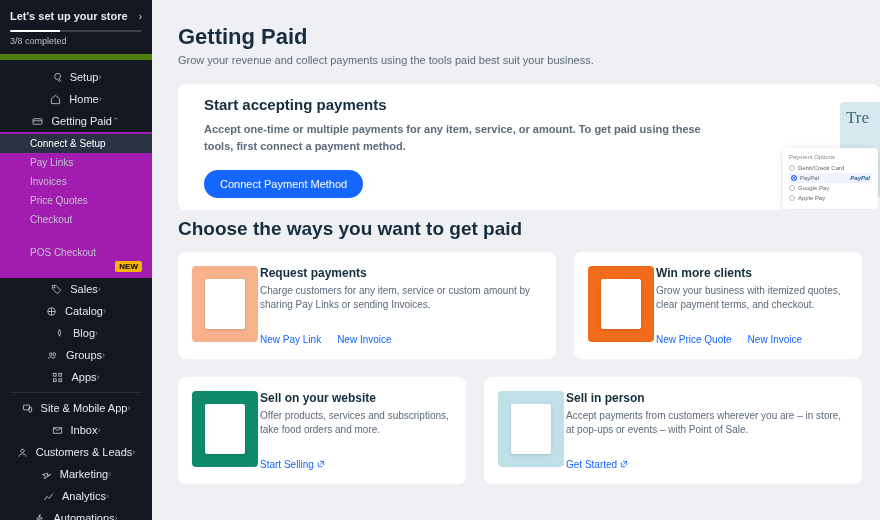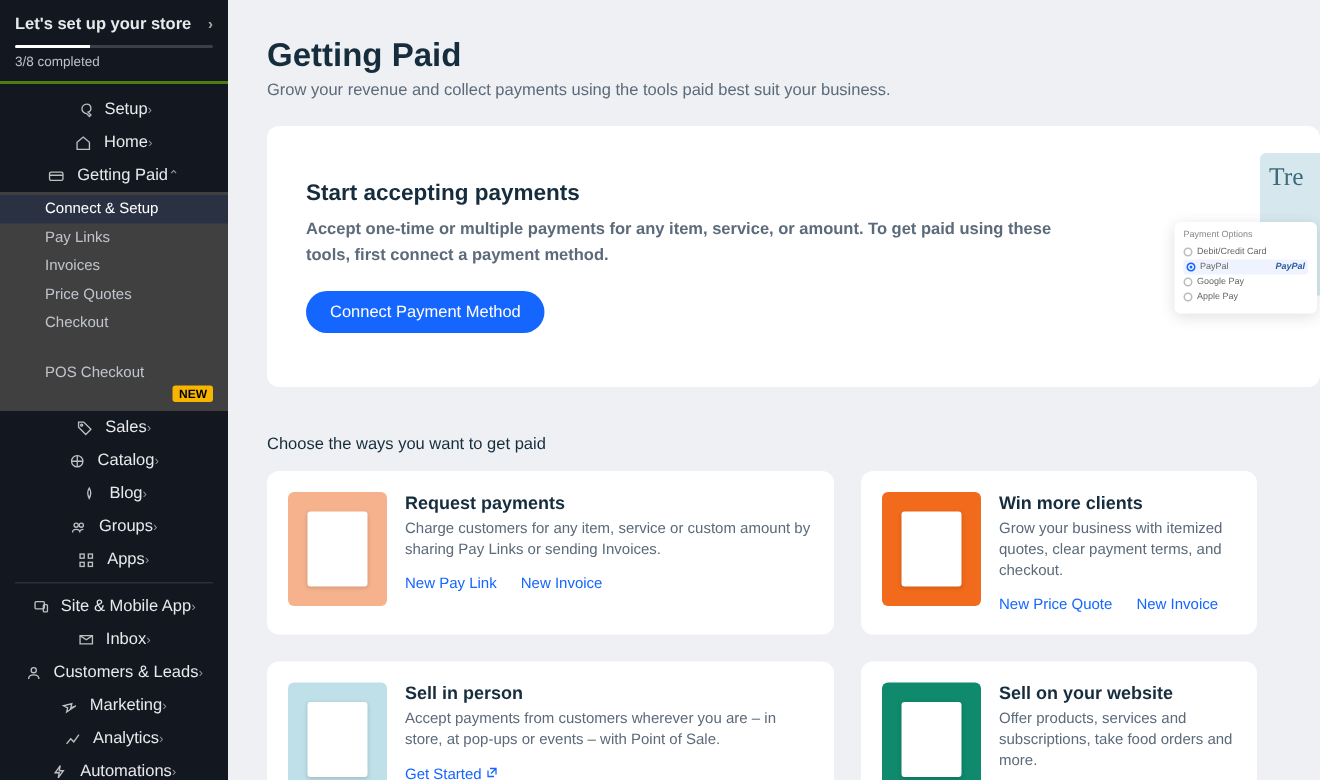--- a/index.html
+++ b/index.html
@@ -1,55 +1,55 @@
 <!DOCTYPE html>
 <html><head>
 <meta charset="utf-8">
 <style>
 * { box-sizing: border-box; margin: 0; padding: 0; }
 body { font-family: -apple-system, BlinkMacSystemFont, "Segoe UI", Helvetica, Arial, sans-serif; background: #eef0f3; width: 880px; height: 520px; overflow: hidden; color: #162d3d; }
 .app { display: flex; height: 520px; }
 .sidebar { width: 152px; background: #131720; color: #e8e9ec; display: flex; flex-direction: column; font-size: 11px; overflow-y: auto; }
 .sidebar::-webkit-scrollbar { width: 4px; }
 .sidebar::-webkit-scrollbar-thumb { background: #555; }
-.setup-banner { padding: 10px 10px 8px; border-bottom: 2px solid #4d7c0f; }
+.setup-banner { padding: 10px 10px 8px; border-bottom: 6px solid #4d7c0f; }
 .setup-banner .row1 { display: flex; justify-content: space-between; align-items: center; font-weight: 600; font-size: 11px; }
 .setup-banner .chev { font-size: 10px; color: #aaa; }
 .progress { margin-top: 8px; height: 2px; background: #3a3f4a; border-radius: 1px; overflow: hidden; }
 .progress-fill { height: 100%; background: #fff; width: 37.5%; }
 .pcount { font-size: 9px; color: #bcc0c9; margin-top: 4px; }
 .nav { padding: 6px 0; }
 .nav-item { display: flex; align-items: center; padding: 5px 10px; cursor: pointer; justify-content: center; }
 .nav-item .lab { display: flex; align-items: center; gap: 8px; }
 .nav-item .ic { width: 11px; height: 11px; display: inline-block; opacity: 0.8; }
 .nav-item .chv { font-size: 9px; color: #89909d; }
-.sub { background: #404040; padding: 2px 0; }
+.sub { background: #a21caf; padding: 2px 0; }
 .sub-item { padding: 4px 10px 4px 30px; font-size: 10px; color: #c0c4cc; cursor: pointer; display: flex; justify-content: space-between; align-items: center; }
 .sub-item.sel { background: #2a3142; color: #fff; }
 .badge-new { background: #f7b500; color: #000; font-size: 8px; font-weight: 700; padding: 1px 4px; border-radius: 2px; margin-top: 28px; }
 .divider { height: 1px; background: #2a2f3a; margin: 4px 10px; }
 .main { flex: 1; overflow-y: auto; overflow-x: hidden; padding: 24px 0 24px 26px; }
 .page-title { font-size: 22px; font-weight: 700; }
 .page-sub { font-size: 11px; color: #5c6a7a; margin-top: 4px; }
-.hero { background: #fff; border-radius: 8px; margin-top: 18px; padding: 36px 26px; position: relative; overflow: hidden; display: flex; gap: 20px; }
+.hero { background: #fff; border-radius: 8px; margin-top: 18px; padding: 12px 26px; position: relative; overflow: hidden; display: flex; gap: 20px; }
 .hero-left { flex: 1; max-width: 500px; }
 .hero h2 { font-size: 15px; font-weight: 700; }
 .hero p { font-size: 11px; color: #5c6a7a; margin-top: 8px; line-height: 1.5; font-weight: bold; }
 .btn-primary { display: inline-block; background: #1566ff; color: #fff; font-size: 11px; font-weight: 500; padding: 8px 16px; border-radius: 20px; border: none; cursor: pointer; margin-top: 16px; }
-.sec-title { font-size: 11px; font-weight: 400; margin-top: 32px; }
+.sec-title { font-size: 19px; font-weight: 700; margin-top: 8px; }
 .cards { display: flex; gap: 18px; margin-top: 12px; }
-.card { background: #fff; border-radius: 8px; padding: 14px; display: flex; gap: 12px; flex-shrink: 0; }
+.card { background: #fff; border-radius: 8px; padding: 14px; display: flex; gap: 2px; flex-shrink: 0; }
 .card.w1 { width: 378px; }
-.card.w2 { width: 264px; }
+.card.w2 { width: 288px; }
 .thumb { width: 66px; height: 76px; border-radius: 4px; flex-shrink: 0; display: flex; align-items: center; justify-content: center; }
 .thumb-inner { width: 40px; height: 50px; background: #fff; border-radius: 2px; box-shadow: 0 1px 3px rgba(0,0,0,0.15); }
 .card h3 { font-size: 12px; font-weight: 700; }
 .card p { font-size: 10px; color: #5c6a7a; margin-top: 4px; line-height: 1.4; }
 .links { margin-top: 10px; display: flex; gap: 16px; }
-.link { font-size: 10px; color: #1566ff; cursor: pointer; display: inline-flex; align-items: center; gap: 3px; }
+.link { font-size: 10px; color: #1566ff; cursor: pointer; display: inline-flex; align-items: center; gap: 3px; margin-top: 12px; }
 .ext-ic { width: 8px; height: 8px; }
 
 svg { width: 100%; height: 100%; }
 .mock-pay { position: absolute; right: -30px; top: 20px; width: 180px; }
 .mock-card1 { position: absolute; right: 0; top: -2px; width: 70px; height: 95px; background: #d6e7ee; border-radius: 4px; padding: 6px; font-size: 7px; color: #89a; overflow: hidden;}
 .mock-card1 .t { font-family: serif; color:#3b6a7a; font-size: 17px; }
 .mock-card2 { position: absolute; right: 32px; top: 44px; width: 95px; background: #fff; border-radius: 4px; box-shadow: 0 2px 10px rgba(0,0,0,0.12); padding: 6px; font-size: 6px; color: #666; }
 .mock-card2 .h { font-size: 6px; color: #888; margin-bottom: 3px; }
 .mock-row { display: flex; align-items: center; gap: 3px; padding: 2px 0; font-size: 6px; }
 .mock-row .r { width: 6px; height: 6px; border: 1px solid #bbb; border-radius: 50%; }
@@ -297,46 +297,46 @@
             <h3>Win more clients</h3>
             <p>Grow your business with itemized quotes, clear payment terms, and checkout.</p>
             <div class="links">
               <span class="link">New Price Quote</span>
               <span class="link">New Invoice</span>
             </div>
           </div>
         </div>
       </div>
     <div class="cards" id="row2" style="margin-top:18px;">
+        <div class="card w2">
+          <div class="thumb" style="background:#0f8a6c">
+            <div class="thumb-inner"></div>
+          </div>
+          <div>
+            <h3>Sell on your website</h3>
+            <p>Offer products, services and subscriptions, take food orders and more.</p>
+            <div class="links">
+              <span class="link">Start Selling <span><svg class="ext-ic" viewBox="0 0 12 12" fill="none" stroke="currentColor" stroke-width="1.3">
+                    <path d="M4 2h6v6M10 2L5 7"></path>
+                    <path d="M8 10H2V4"></path>
+                  </svg></span></span>
+            </div>
+          </div>
+        </div>
         <div class="card w1">
           <div class="thumb" style="background:#bfe0e8">
             <div class="thumb-inner"></div>
           </div>
           <div>
             <h3>Sell in person</h3>
             <p>Accept payments from customers wherever you are – in store, at pop-ups or events – with Point of Sale.</p>
             <div class="links">
               <span class="link">Get Started <span><svg class="ext-ic" viewBox="0 0 12 12" fill="none" stroke="currentColor" stroke-width="1.3">
                     <path d="M4 2h6v6M10 2L5 7"></path>
                     <path d="M8 10H2V4"></path>
                   </svg></span></span>
             </div>
           </div>
         </div>
-        <div class="card w2">
-          <div class="thumb" style="background:#0f8a6c">
-            <div class="thumb-inner"></div>
-          </div>
-          <div>
-            <h3>Sell on your website</h3>
-            <p>Offer products, services and subscriptions, take food orders and more.</p>
-            <div class="links">
-              <span class="link">Start Selling <span><svg class="ext-ic" viewBox="0 0 12 12" fill="none" stroke="currentColor" stroke-width="1.3">
-                    <path d="M4 2h6v6M10 2L5 7"></path>
-                    <path d="M8 10H2V4"></path>
-                  </svg></span></span>
-            </div>
-          </div>
-        </div>
       </div>
   </main>
 
 </div>
 
 </body></html>

